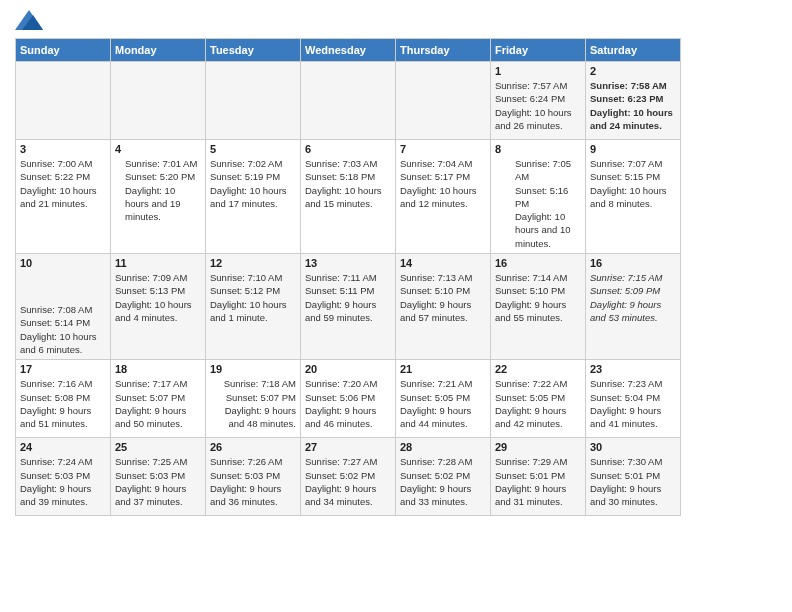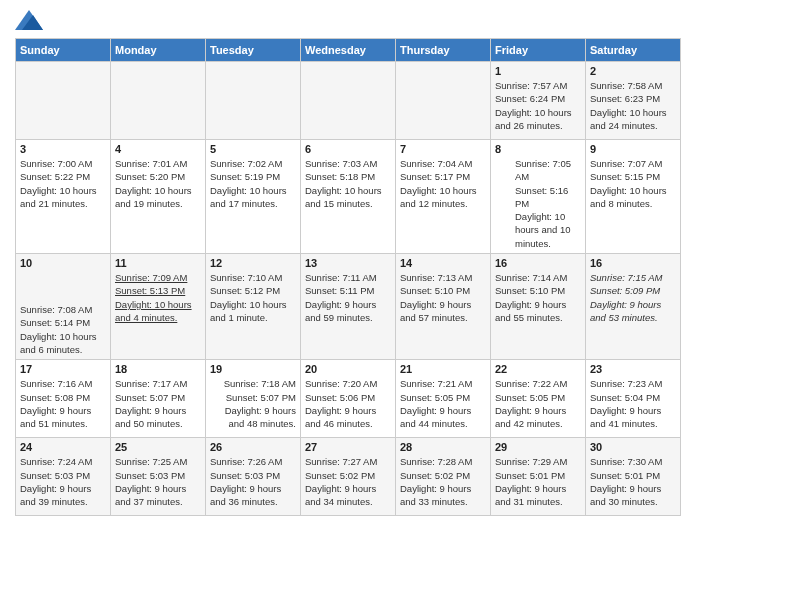--- a/index.html
+++ b/index.html
@@ -133,35 +133,35 @@
           <td class="empty-cell"></td>
           <td class="empty-cell"></td>
           <td>
             <div class="day-number">1</div>
             <div class="day-info" style="white-space: pre-line;">Sunrise: 7:57 AM
 Sunset: 6:24 PM
 Daylight: 10 hours and 26 minutes.</div>
           </td>
           <td>
             <div class="day-number">2</div>
-            <div class="day-info" style="white-space: pre-line;">Sunrise: 7:58 AM
+            <div class="day-info" style="white-space: pre-line; font-weight: bold;">Sunrise: 7:58 AM
 Sunset: 6:23 PM
 Daylight: 10 hours and 24 minutes.</div>
           </td>
         </tr>
         <tr>
           <td>
             <div class="day-number">3</div>
             <div class="day-info" style="white-space: pre-line;">Sunrise: 7:00 AM
 Sunset: 5:22 PM
 Daylight: 10 hours and 21 minutes.</div>
           </td>
           <td>
             <div class="day-number">4</div>
-            <div class="day-info" style="white-space: pre-line;">Sunrise: 7:01 AM
+            <div class="day-info" style="white-space: pre-line; margin-left: 10px;">Sunrise: 7:01 AM
 Sunset: 5:20 PM
 Daylight: 10 hours and 19 minutes.</div>
           </td>
           <td>
             <div class="day-number">5</div>
             <div class="day-info" style="white-space: pre-line;">Sunrise: 7:02 AM
 Sunset: 5:19 PM
 Daylight: 10 hours and 17 minutes.</div>
           </td>
           <td>
@@ -191,21 +191,21 @@
         </tr>
         <tr>
           <td>
             <div class="day-number">10</div>
             <div class="day-info" style="white-space: pre-line; margin-top: 34px;">Sunrise: 7:08 AM
 Sunset: 5:14 PM
 Daylight: 10 hours and 6 minutes.</div>
           </td>
           <td>
             <div class="day-number">11</div>
-            <div class="day-info" style="white-space: pre-line; text-decoration: underline;">Sunrise: 7:09 AM
+            <div class="day-info" style="white-space: pre-line;">Sunrise: 7:09 AM
 Sunset: 5:13 PM
 Daylight: 10 hours and 4 minutes.</div>
           </td>
           <td>
             <div class="day-number">12</div>
             <div class="day-info" style="white-space: pre-line;">Sunrise: 7:10 AM
 Sunset: 5:12 PM
 Daylight: 10 hours and 1 minute.</div>
           </td>
           <td>

